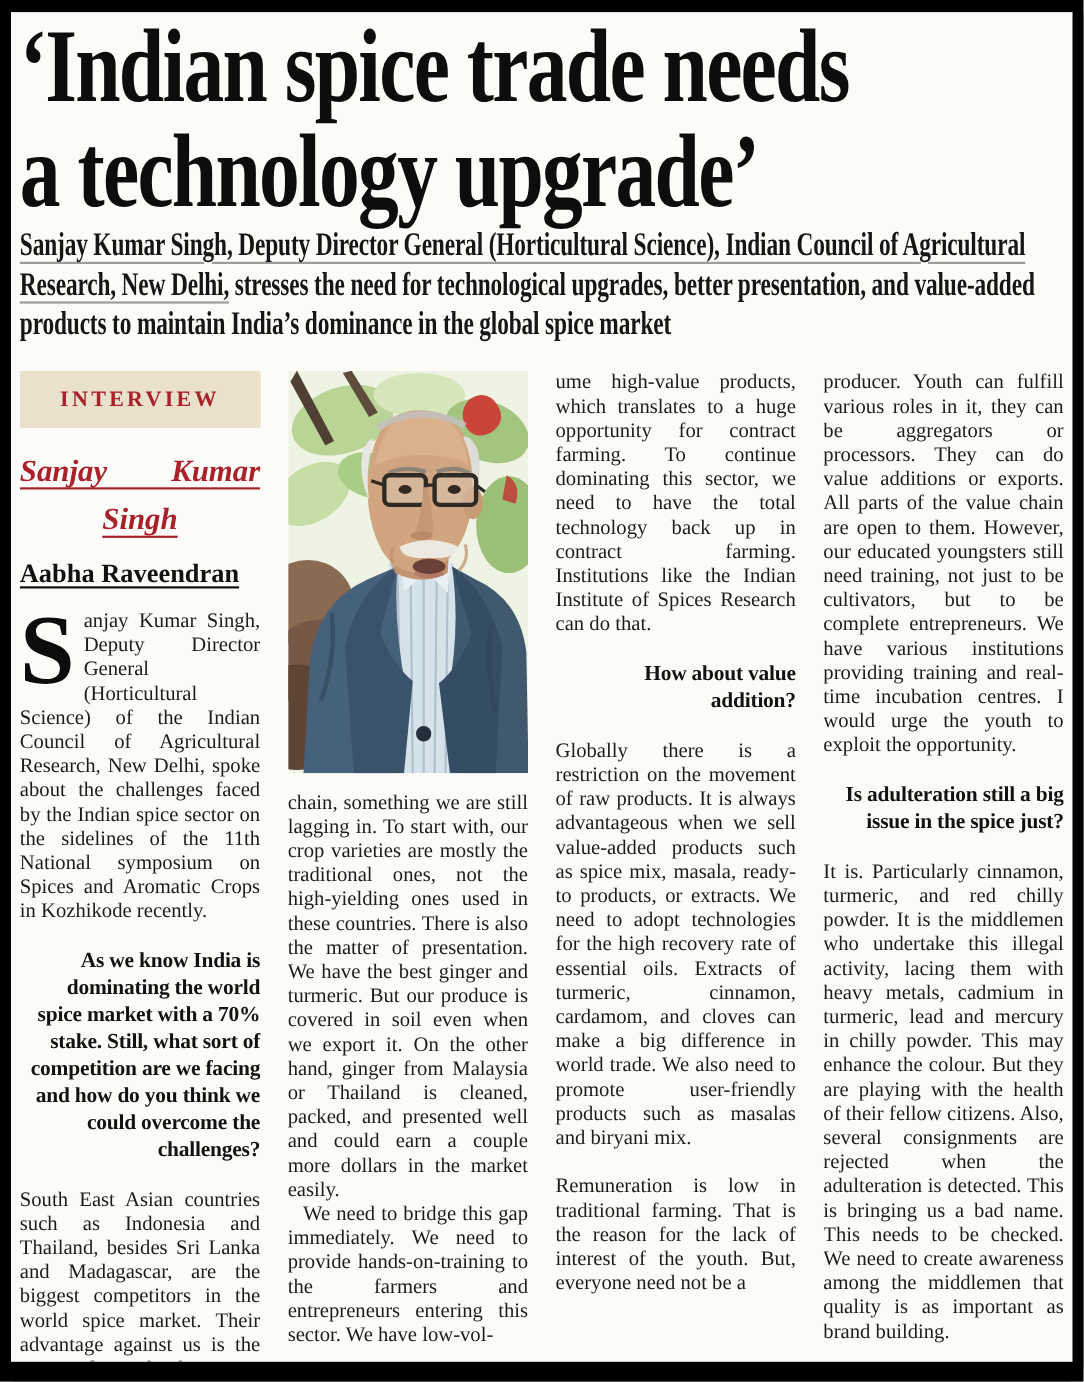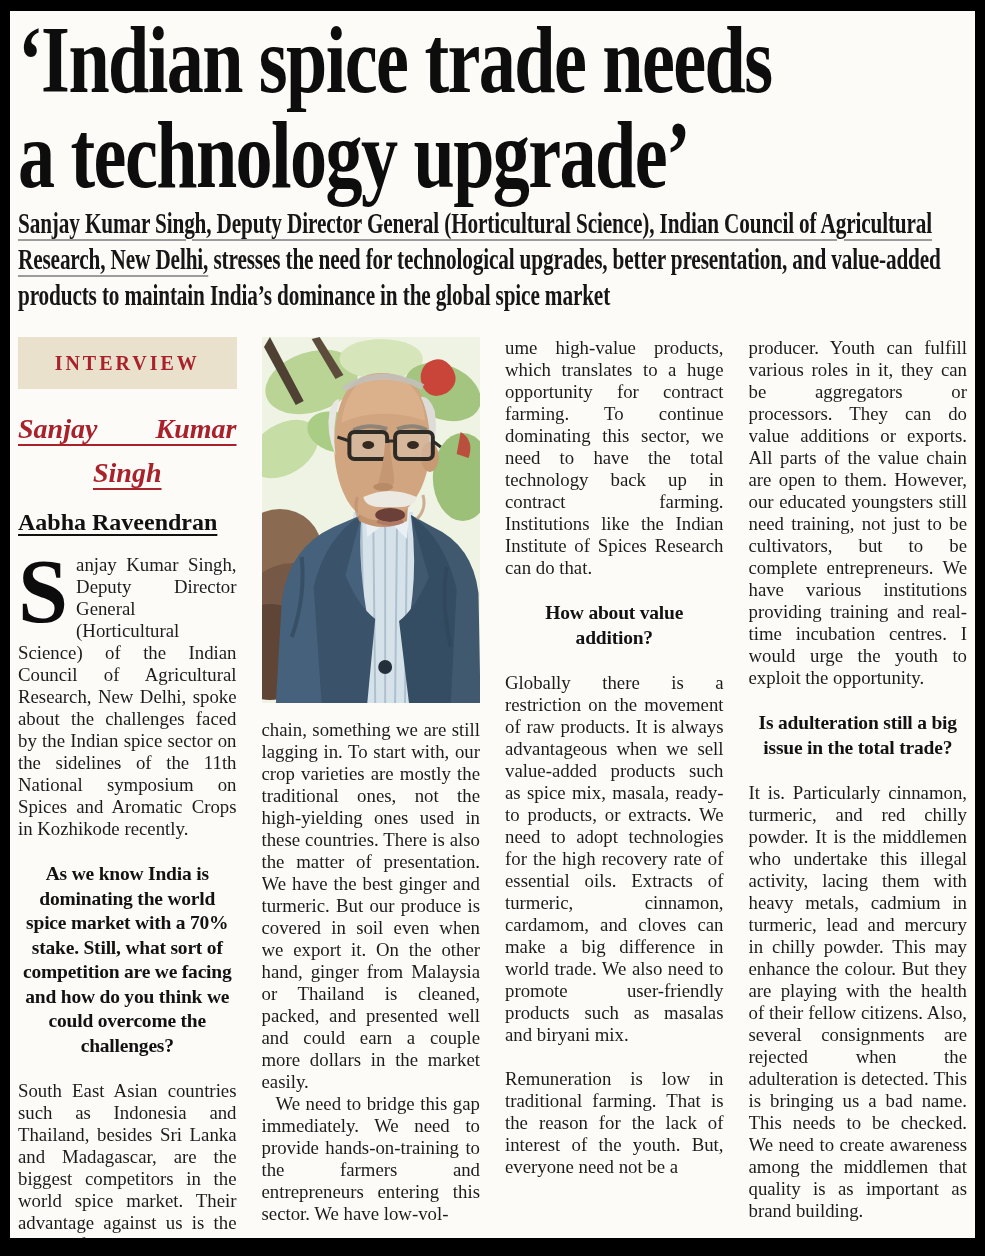--- a/index.html
+++ b/index.html
@@ -20,21 +20,21 @@
 
   
   .columns{position:absolute;left:8px;top:326px;width:949px;height:902px;display:grid;
     grid-template-columns:repeat(4,1fr);column-gap:25px;overflow:hidden;}
   .col{overflow:hidden;}
 
   .body{font-family:"Liberation Serif",serif;font-size:18.8px;line-height:22px;text-align:justify;
     color:#1c1c1c;margin:0 0 22px 0;hyphens:auto;-webkit-hyphens:auto;}
   .body.cont{margin-top:-22px;text-indent:14px;}
   .q{font-family:"Liberation Serif",serif;font-weight:700;font-size:19.5px;line-height:24.5px;
-    color:#121212;text-align:center;margin:0 0 22px 0;letter-spacing:-0.2px;}
+    color:#121212;text-align:right;margin:0 0 22px 0;letter-spacing:-0.2px;}
 
   
   .badge{height:52px;background:var(--badge-bg,#eae1cd);display:flex;align-items:center;justify-content:center;
     margin-bottom:18px;}
   .badge span{font-family:"Liberation Serif",serif;font-weight:700;font-size:20px;letter-spacing:3px;
     color:var(--accent-red,#a8212b);}
   .red-title{font-family:"Liberation Serif",serif;font-style:italic;font-weight:700;font-size:28px;line-height:44px;
     color:var(--accent-red,#a8212b);text-align:justify;text-align-last:center;margin:0 0 14px 0;
     text-decoration:underline;text-decoration-thickness:2px;text-underline-offset:6px;word-spacing:3px;}
   .byline{font-family:"Liberation Serif",serif;font-weight:700;font-size:24px;color:#111;margin:6px 0 18px 0;
@@ -143,19 +143,19 @@
 
       <div class="col">
         <p class="body">ume high-value products, which translates to a huge opportunity for contract farming. To continue dominating this sector, we need to have the total technology back up in contract farming. Institutions like the Indian Institute of Spices Research can do that.</p>
         <p class="q">How about value addition?</p>
         <p class="body">Globally there is a restriction on the movement of raw products. It is always advantageous when we sell value-added products such as spice mix, masala, ready-to products, or extracts. We need to adopt technologies for the high recovery rate of essential oils. Extracts of turmeric, cinnamon, cardamom, and cloves can make a big difference in world trade. We also need to promote user-friendly products such as masalas and biryani mix.</p>
         <p class="body">Remuneration is low in traditional farming. That is the reason for the lack of interest of the youth. But, everyone need not be a</p>
       </div>
 
       <div class="col">
         <p class="body">producer. Youth can fulfill various roles in it, they can be aggregators or processors. They can do value additions or exports. All parts of the value chain are open to them. However, our educated youngsters still need training, not just to be cultivators, but to be complete entrepreneurs. We have various institutions providing training and real-time incubation centres. I would urge the youth to exploit the opportunity.</p>
-        <p class="q">Is adulteration still a big issue in the total trade?</p>
+        <p class="q">Is adulteration still a big issue in the spice just?</p>
         <p class="body">It is. Particularly cinnamon, turmeric, and red chilly powder. It is the middlemen who undertake this illegal activity, lacing them with heavy metals, cadmium in turmeric, lead and mercury in chilly powder. This may enhance the colour. But they are playing with the health of their fellow citizens. Also, several consignments are rejected when the adulteration is detected. This is bringing us a bad name. This needs to be checked. We need to create awareness among the middlemen that quality is as important as brand building.</p>
       </div>
 
     </div>
   </div>
 </div>
 
 </body></html>

